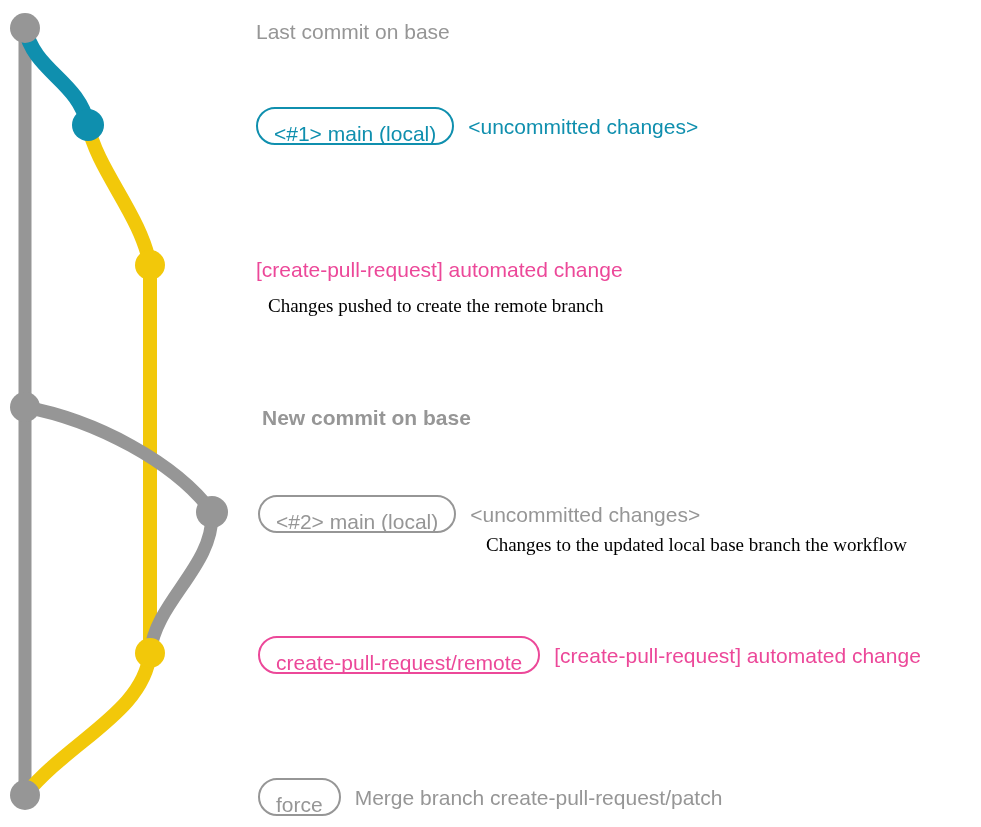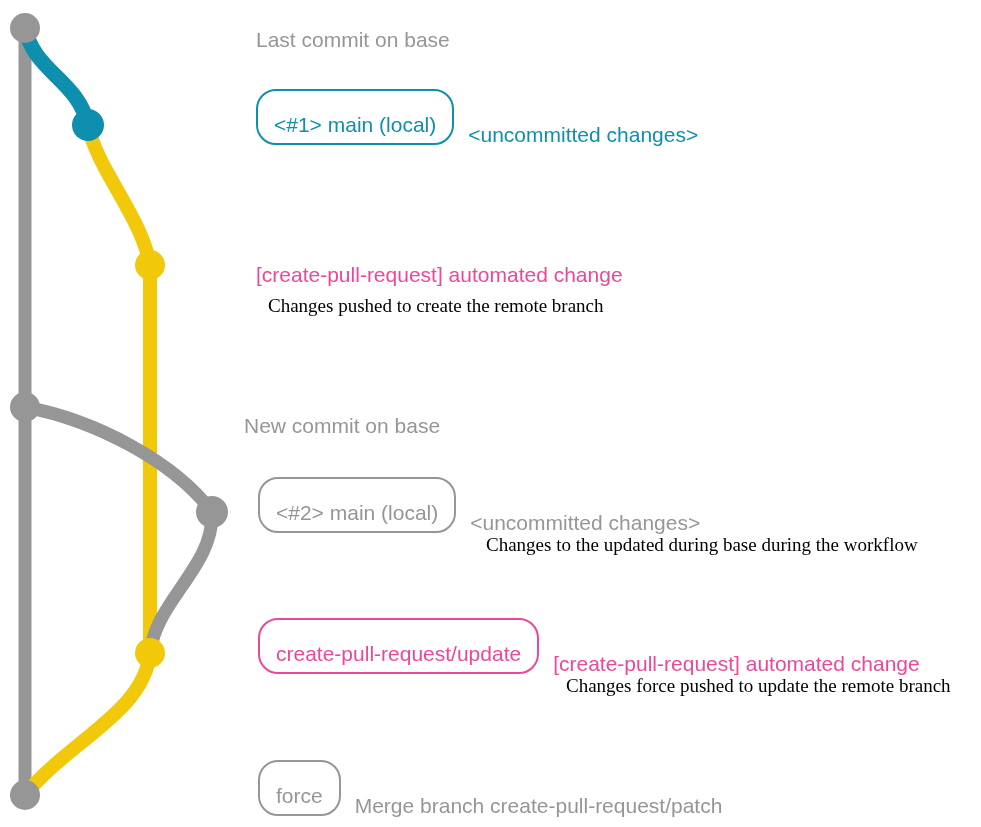--- a/index.html
+++ b/index.html
@@ -21,34 +21,34 @@
   #graph-svg {
     position: absolute;
     left: 0;
     top: 0;
     width: 981px;
     height: 827px;
   }
   .row {
     position: absolute;
     display: flex;
-    align-items: flex-end;
+    align-items: center;
   }
   .pill {
     display: inline-flex;
     align-items: center;
     justify-content: center;
     border: 2px solid currentColor;
     border-radius: 20px;
     padding: 20px 16px 6px 16px;
     font-size: 21px;
     line-height: 1.0;
     white-space: nowrap;
     box-sizing: border-box;
-    height: 56px;
+    height: 38px;
   }
   .headline {
     font-size: 21px;
     line-height: 1.0;
     white-space: nowrap;
   }
   .headline.spaced {
     margin-left: 14px;
   }
   .subtext {
@@ -101,34 +101,33 @@
   <div class="row" style="left:256px; top:107px; height:38px;">
     <span class="pill c-blue">&lt;#1&gt; main (local)</span>
     <span class="headline spaced c-blue">&lt;uncommitted changes&gt;</span>
   </div>
 
   <div class="row" style="left:256px; top:253px; height:32px;">
     <span class="headline c-yellow">[create-pull-request] automated change</span>
   </div>
   <div class="subtext" style="left:268px; top:296px;">Changes pushed to create the remote branch</div>
 
-  <div class="row" style="left:244px; top:398px; height:38px;">
+  <div class="row" style="left:262px; top:398px; height:38px;font-weight:bold;">
     <span class="headline c-gray">New commit on base</span>
   </div>
 
   <div class="row" style="left:258px; top:495px; height:38px;">
     <span class="pill c-gray">&lt;#2&gt; main (local)</span>
     <span class="headline spaced c-gray">&lt;uncommitted changes&gt;</span>
   </div>
-  <div class="subtext" style="left:486px; top:535px;">Changes to the updated during base during the workflow</div>
+  <div class="subtext" style="left:486px; top:535px;">Changes to the updated local base branch the workflow</div>
 
   <div class="row" style="left:258px; top:636px; height:38px;">
-    <span class="pill c-yellow">create-pull-request/update</span>
+    <span class="pill c-yellow">create-pull-request/remote</span>
     <span class="headline spaced c-yellow">[create-pull-request] automated change</span>
   </div>
-  <div class="subtext" style="left:566px; top:676px;">Changes force pushed to update the remote branch</div>
 
   <div class="row" style="left:258px; top:778px; height:38px;">
     <span class="pill c-gray">force</span>
     <span class="headline spaced c-gray">Merge branch create-pull-request/patch</span>
   </div>
 
 </div>
 
 </body></html>

